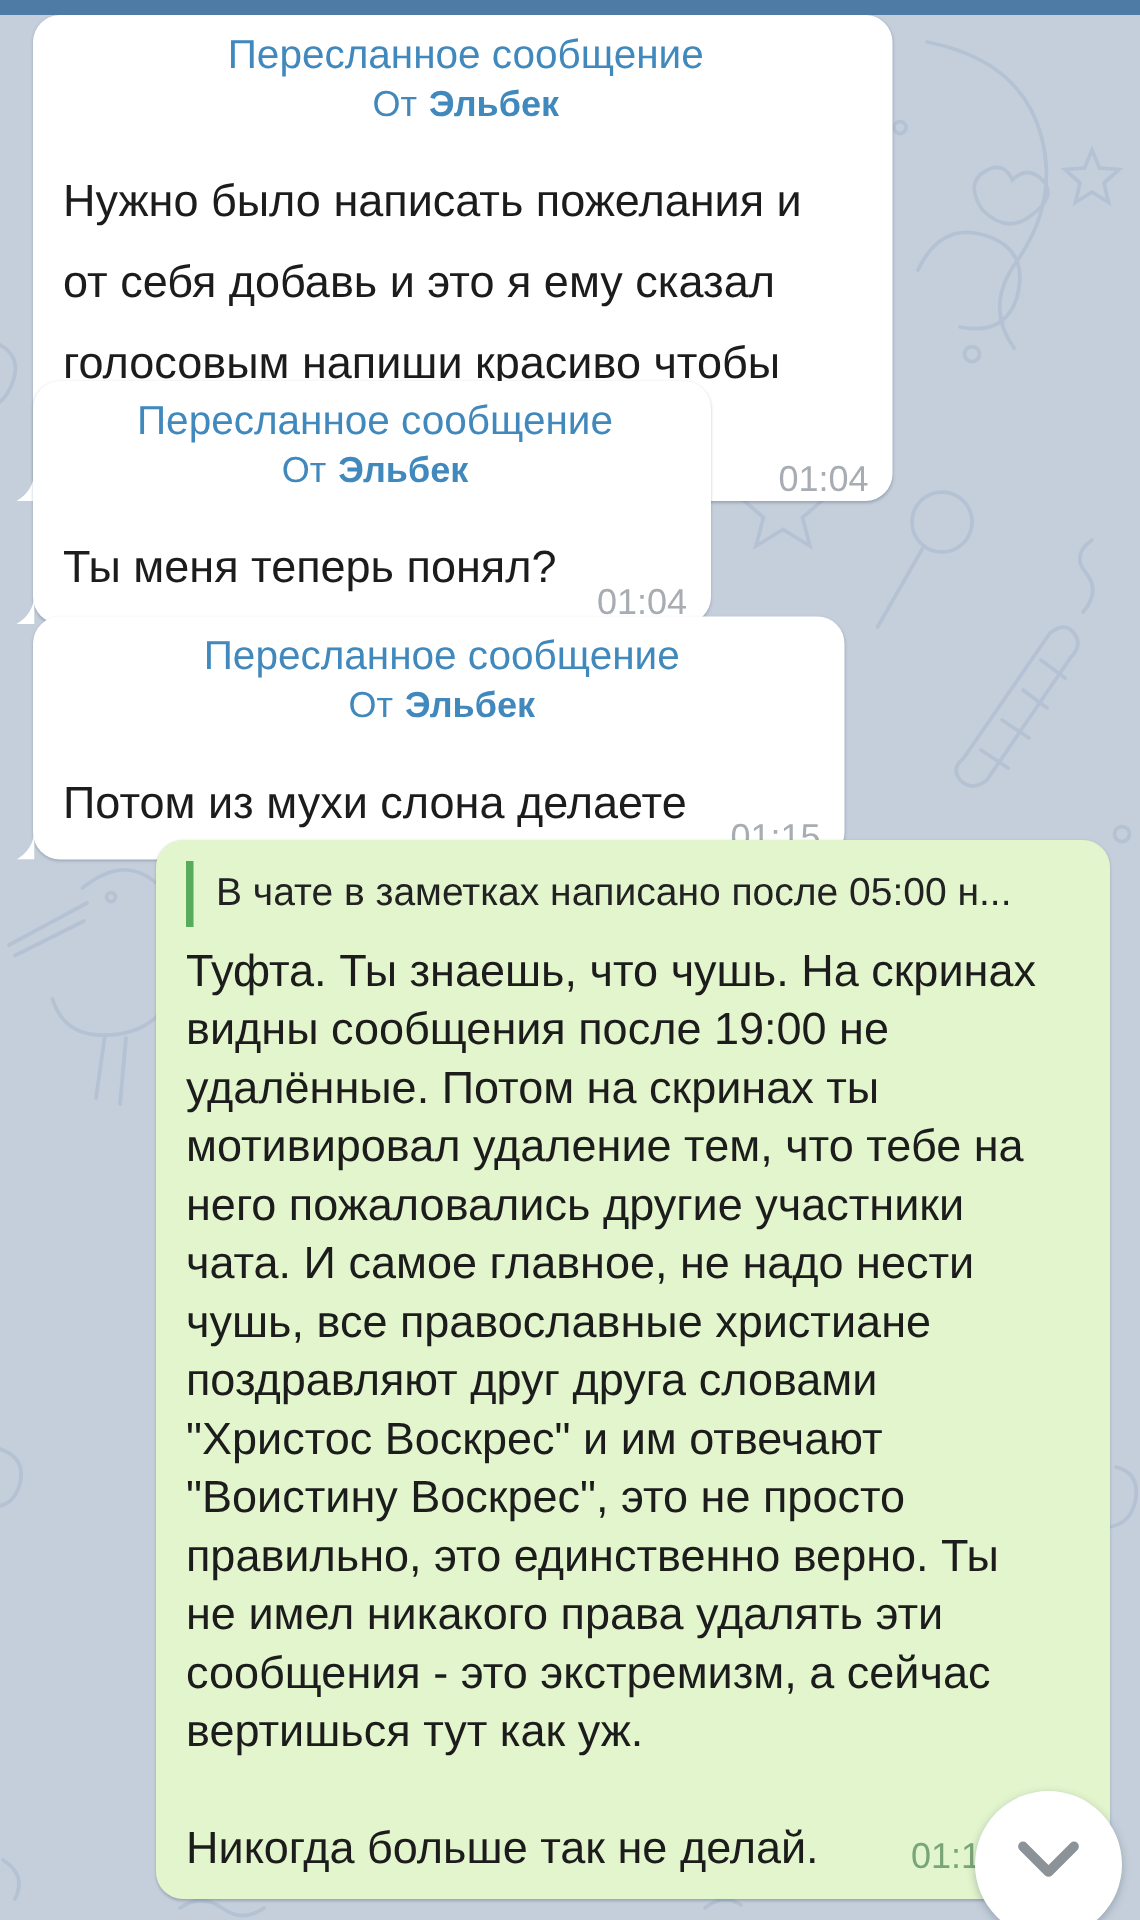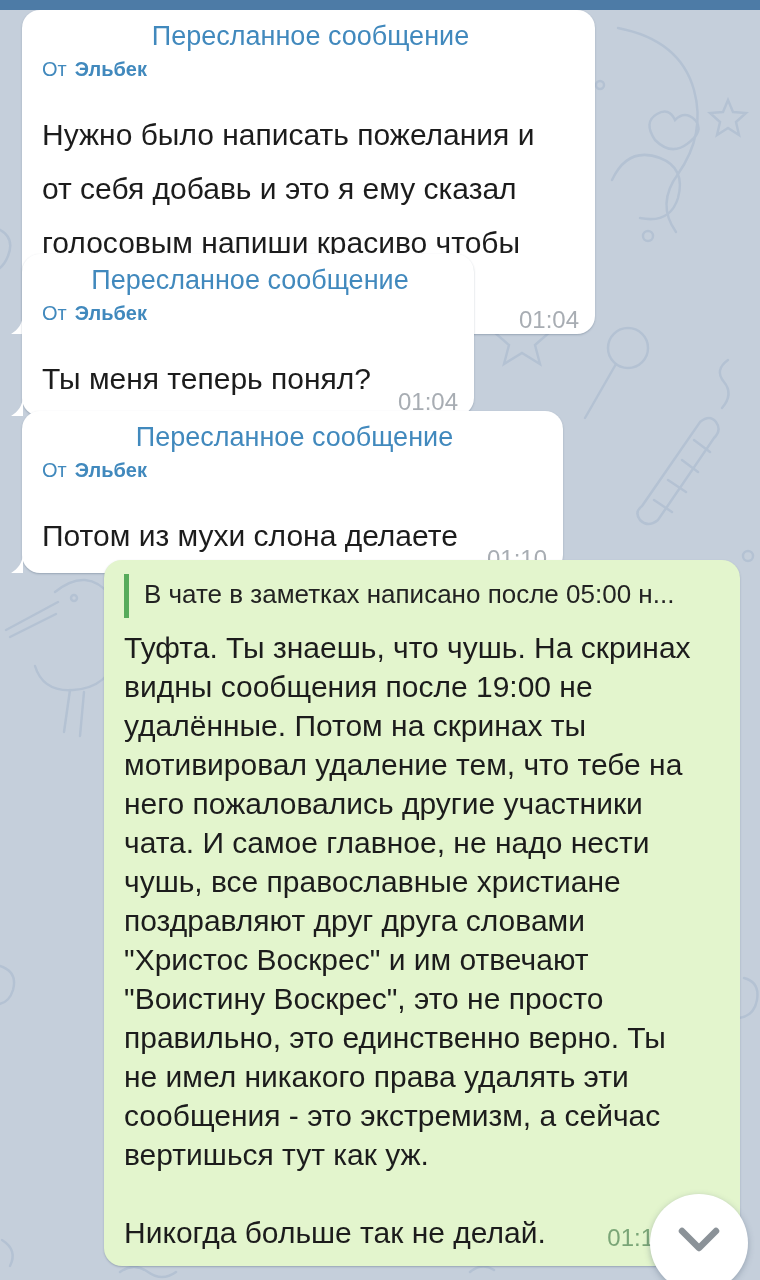--- a/index.html
+++ b/index.html
@@ -12,21 +12,21 @@
   .top-strip{position:absolute;top:0;left:0;width:760px;height:10px;background:#4d7ba6;z-index:3;}
   .bubble{
     position:absolute;box-sizing:border-box;z-index:1;
     border-radius:18px;box-shadow:0 1px 2px rgba(70,90,110,.35);
   }
   .bubble.in{background:#ffffff;padding:10px 16px 10px 20px;}
   .bubble.out{background:#e3f5cd;padding:14px 18px 14px 20px;}
   .tail{position:absolute;bottom:0;}
   .tail.left{left:-11px;}
   .fwd-title{color:#4189bd;font-size:27px;line-height:33px;text-align:center;}
-  .fwd-from{color:#4189bd;font-size:20px;line-height:33px;}
+  .fwd-from{color:#4189bd;font-size:24px;line-height:33px;text-align:center;}
   .fwd-from .name{font-weight:bold;margin-left:8px;}
   .msg-text{
     color:#1c1c1c;font-size:30px;line-height:54px;
     white-space:pre-wrap;margin-top:22px;
   }
   .bubble.out .msg-text{line-height:39px;margin-top:10px;}
   .time{position:absolute;font-size:24px;}
   .bubble.in .time{color:#a8adb3;right:16px;bottom:0;}
   .bubble.out .time{color:#7aa577;right:86px;bottom:14px;}
   .reply{
@@ -118,21 +118,21 @@
   <div class="time">01:04</div>
 </div>
 
 <div class="bubble in" id="msg3">
   <svg class="tail left" width="12" height="20">
     <path d="M12 0 C12 9 7 16 0 20 L12 20 Z" fill="#ffffff"></path>
   </svg>
   <div class="fwd-title">Пересланное сообщение</div>
   <div class="fwd-from"><span>От</span><span class="name">Эльбек</span></div>
   <div class="msg-text">Потом из мухи слона делаете</div>
-  <div class="time">01:10</div>
+  <div class="time">01:15</div>
 </div>
 
 <div class="bubble out" id="msg4">
 
   <div class="reply">
     <div class="reply-snippet">В чате в заметках написано после 05:00 н...</div>
   </div>
   <div class="msg-text">Туфта. Ты знаешь, что чушь. На скринах
 видны сообщения после 19:00 не
 удалённые. Потом на скринах ты

